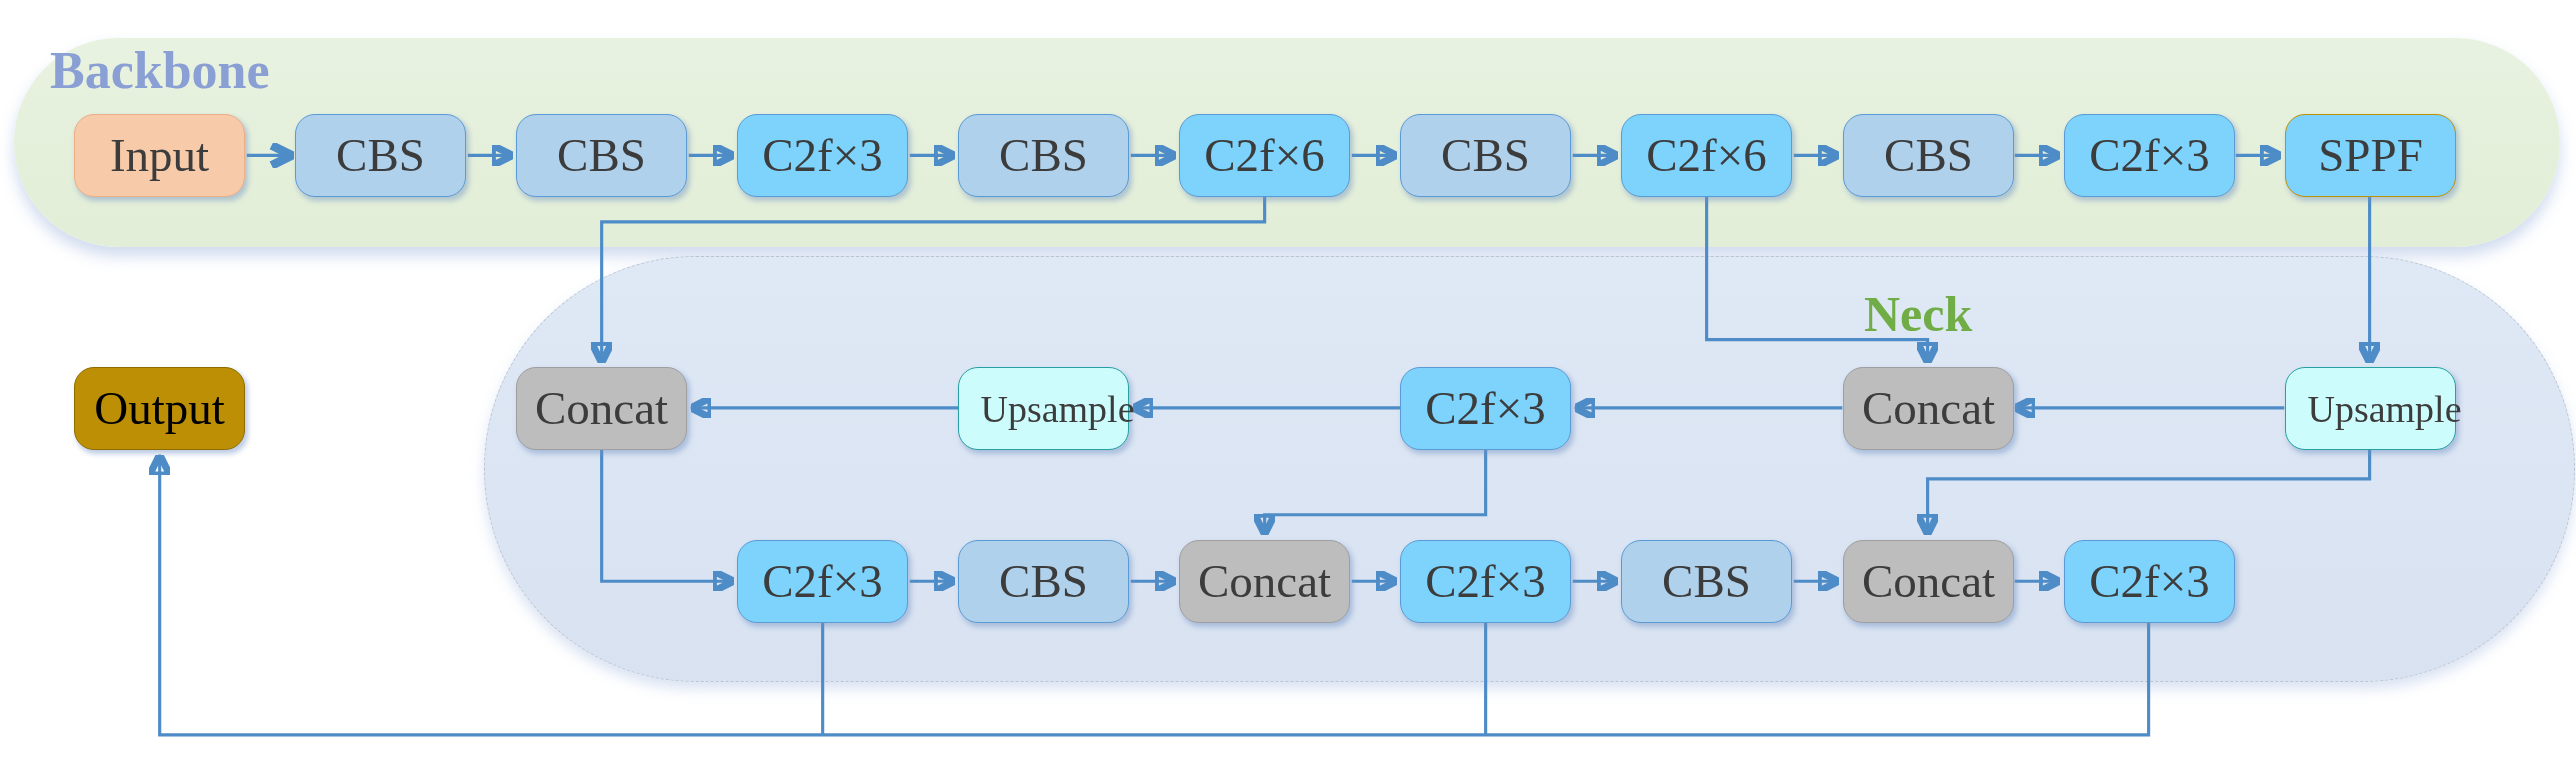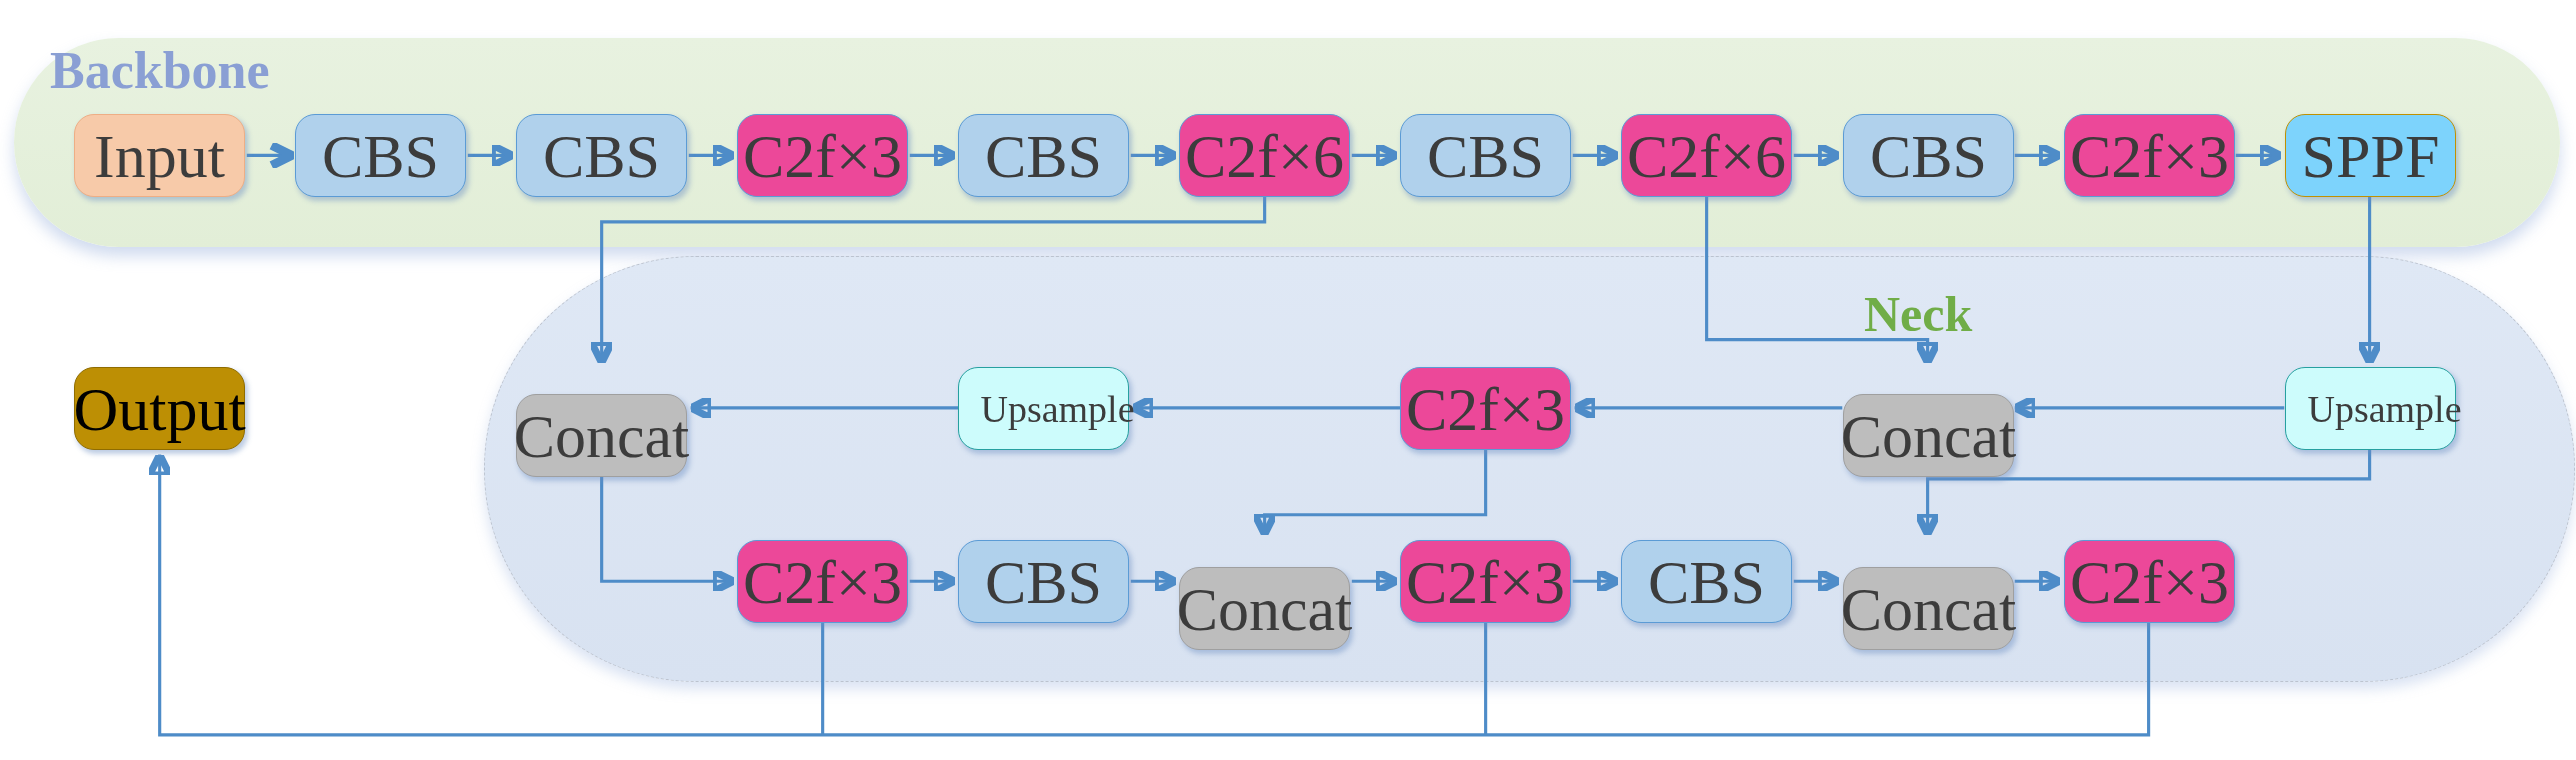--- a/index.html
+++ b/index.html
@@ -23,30 +23,30 @@
   .group-label{position:absolute;font-weight:700;line-height:1;}
   .backbone-label{left:50px;top:45px;font-size:52px;color:#8a9fd4;}
   .neck-label{left:1864px;top:289px;font-size:50px;color:#70ad47;}
   
   .edges{position:absolute;left:0;top:0;}
   .edges path{fill:none;stroke:#4e8cc8;stroke-width:3.5;}
   
   .node{
     position:absolute;width:171px;height:83px;border-radius:20px;
     display:flex;align-items:center;justify-content:center;
-    font-size:62px;color:#3c3c3c;line-height:1;
+    font-size:47px;color:#3c3c3c;line-height:1;
     border:1.8px solid #5b9bd5;
     box-shadow:2.7px 3.6px 5.4px rgba(110,145,195,.45);
     box-sizing:border-box;
   }
   .node.input   {background:#f7caa9;border-color:#eeae85;}
   .node.cbs     {background:#b0d1ec;border-color:#5b9bd5;text-align:right;}
-  .node.c2f     {background:#ec4899;border-color:#5b9bd5;}
+  .node.c2f     {background:#7dd3fc;border-color:#5b9bd5;}
   .node.sppf    {background:#7dd3fc;border-color:#c09100;text-align:center;}
-  .node.concat  {background:#bdbdbd;border-color:#9f9f9f;margin-top:27px;}
+  .node.concat  {background:#bdbdbd;border-color:#9f9f9f;}
   .node.upsample{background:#cdfcfc;border-color:#26a0a0;font-size:38px;padding-left:28px;}
   .node.output  {background:#bd8f04;border-color:#8f6c00;color:#000000;}
 </style>
 </head>
 <body>
 
 <div class="stage">
 
   <div class="group backbone-group"></div>
   <div class="group neck-group"></div>

